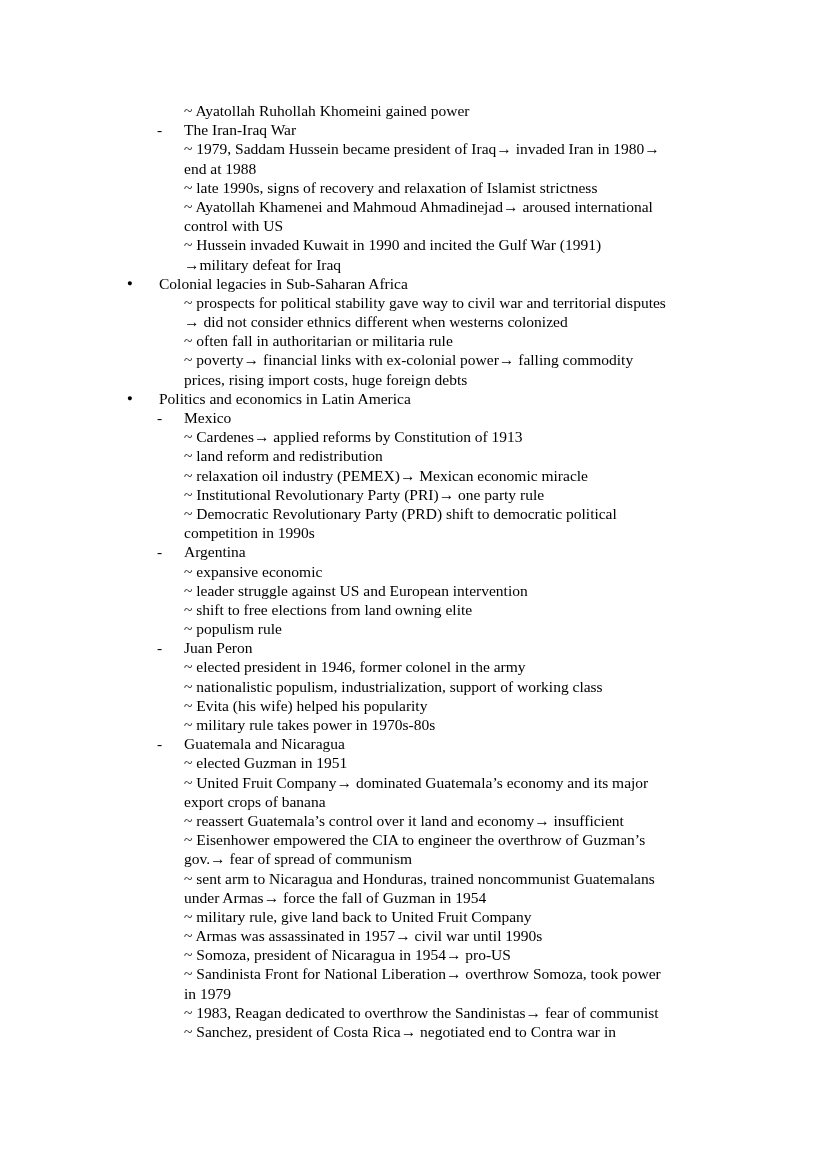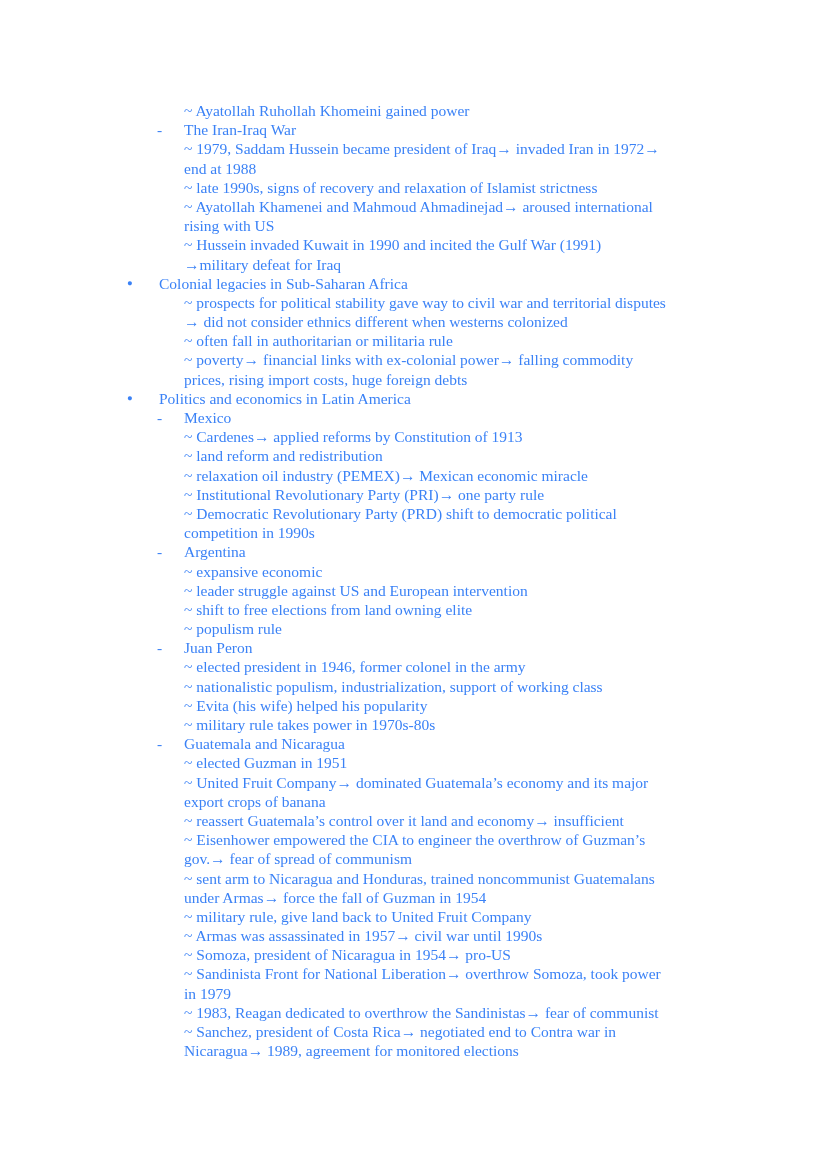--- a/index.html
+++ b/index.html
@@ -8,21 +8,21 @@
     background: #ffffff;
   }
   .page {
     position: relative;
     width: 828px;
     height: 1169px;
     background: #ffffff;
     overflow: hidden;
     font-family: "Liberation Serif", "DejaVu Serif", serif;
     font-size: 15.5px;
-    color: #3b82f6;
+    color: #000000;
   }
   .doc-content {
     position: absolute;
     top: 101px;
     left: 0;
     right: 0;
   }
   .line {
     position: relative;
     height: 19.2px;
@@ -48,25 +48,25 @@
     left: 157px;
   }
 </style>
 </head>
 <body>
 
 <div class="page">
   <div class="doc-content" id="doc-content">
       <div class="line line-body"><span class="text">~ Ayatollah Ruhollah Khomeini gained power</span></div>
       <div class="line line-dash"><span class="marker marker-dash">-</span><span class="text">The Iran-Iraq War</span></div>
-      <div class="line line-body"><span class="text">~ 1979, Saddam Hussein became president of Iraq→ invaded Iran in 1972→</span></div>
+      <div class="line line-body"><span class="text">~ 1979, Saddam Hussein became president of Iraq→ invaded Iran in 1980→</span></div>
       <div class="line line-body"><span class="text">end at 1988</span></div>
       <div class="line line-body"><span class="text">~ late 1990s, signs of recovery and relaxation of Islamist strictness</span></div>
       <div class="line line-body"><span class="text">~ Ayatollah Khamenei and Mahmoud Ahmadinejad→ aroused international</span></div>
-      <div class="line line-body"><span class="text">rising with US</span></div>
+      <div class="line line-body"><span class="text">control with US</span></div>
       <div class="line line-body"><span class="text">~ Hussein invaded Kuwait in 1990 and incited the Gulf War (1991)</span></div>
       <div class="line line-body"><span class="text">→military defeat for Iraq</span></div>
       <div class="line line-bullet"><span class="marker marker-bullet">●</span><span class="text">Colonial legacies in Sub-Saharan Africa</span></div>
       <div class="line line-body"><span class="text">~ prospects for political stability gave way to civil war and territorial disputes</span></div>
       <div class="line line-body"><span class="text">→ did not consider ethnics different when westerns colonized</span></div>
       <div class="line line-body"><span class="text">~ often fall in authoritarian or militaria rule</span></div>
       <div class="line line-body"><span class="text">~ poverty→ financial links with ex-colonial power→ falling commodity</span></div>
       <div class="line line-body"><span class="text">prices, rising import costs, huge foreign debts</span></div>
       <div class="line line-bullet"><span class="marker marker-bullet">●</span><span class="text">Politics and economics in Latin America</span></div>
       <div class="line line-dash"><span class="marker marker-dash">-</span><span class="text">Mexico</span></div>
@@ -95,15 +95,14 @@
       <div class="line line-body"><span class="text">gov.→ fear of spread of communism</span></div>
       <div class="line line-body"><span class="text">~ sent arm to Nicaragua and Honduras, trained noncommunist Guatemalans</span></div>
       <div class="line line-body"><span class="text">under Armas→ force the fall of Guzman in 1954</span></div>
       <div class="line line-body"><span class="text">~ military rule, give land back to United Fruit Company</span></div>
       <div class="line line-body"><span class="text">~ Armas was assassinated in 1957→ civil war until 1990s</span></div>
       <div class="line line-body"><span class="text">~ Somoza, president of Nicaragua in 1954→ pro-US</span></div>
       <div class="line line-body"><span class="text">~ Sandinista Front for National Liberation→ overthrow Somoza, took power</span></div>
       <div class="line line-body"><span class="text">in 1979</span></div>
       <div class="line line-body"><span class="text">~ 1983, Reagan dedicated to overthrow the Sandinistas→ fear of communist</span></div>
       <div class="line line-body"><span class="text">~ Sanchez, president of Costa Rica→ negotiated end to Contra war in</span></div>
-      <div class="line line-body"><span class="text">Nicaragua→ 1989, agreement for monitored elections</span></div>
     </div>
 </div>
 
 </body></html>

